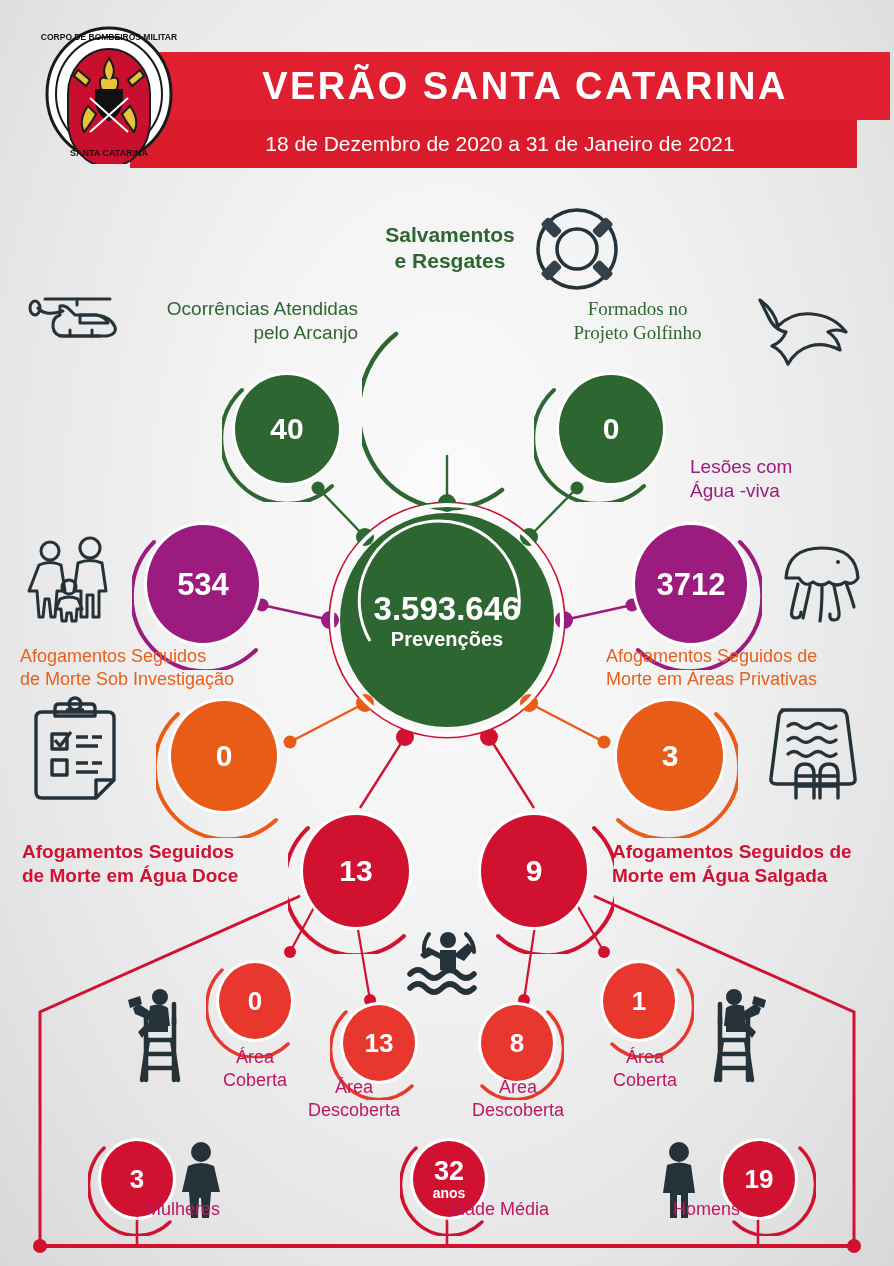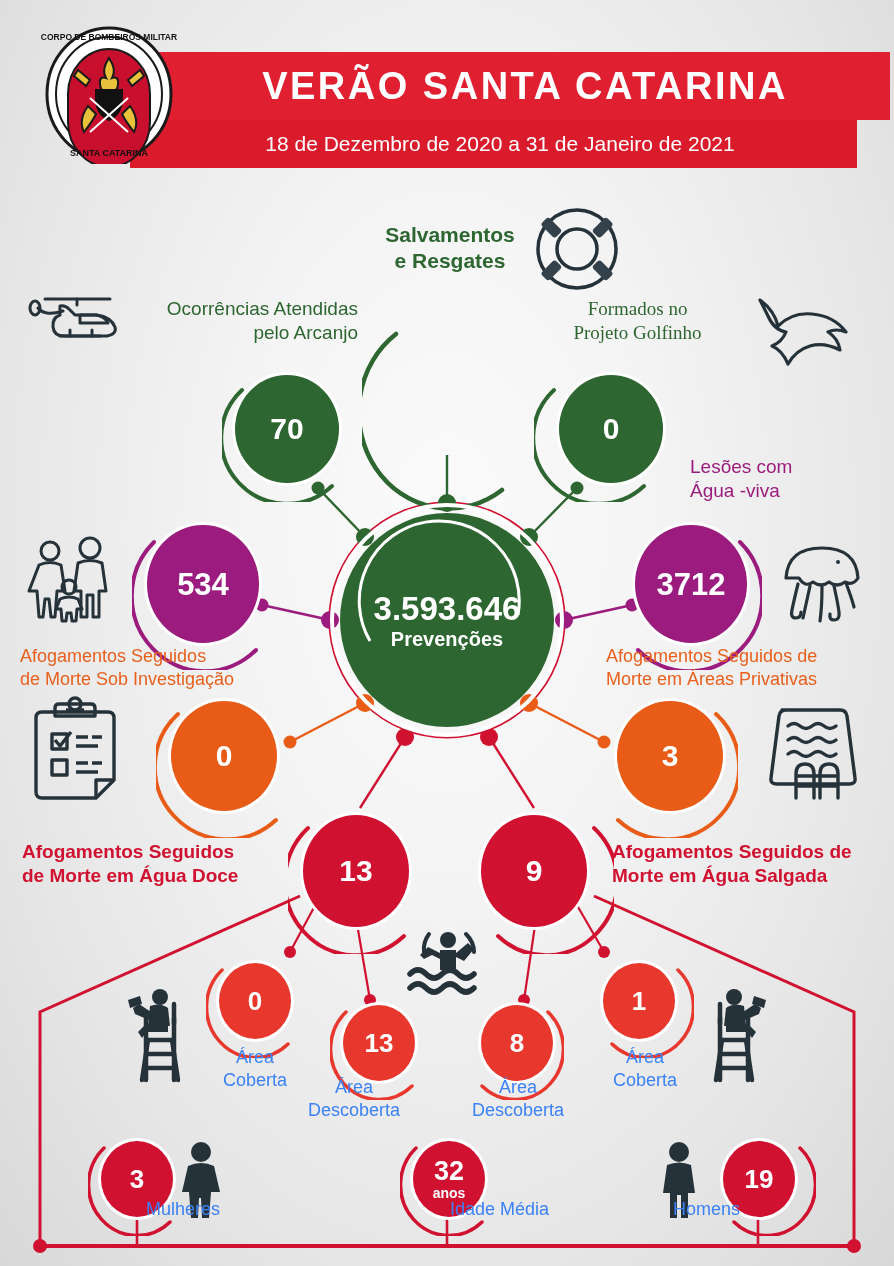--- a/index.html
+++ b/index.html
@@ -41,21 +41,21 @@
   .node .sub { font-size:14px; font-weight:bold; line-height:1; margin-top:1px;}
   .ring { position:absolute; border-radius:50%; z-index:5; }
 
   
   .lbl { position:absolute; line-height:1.25; z-index:7; }
   .lbl.green { color:#2D6630; font-size:19px; }
   .lbl.greenb { color:#2D6630; font-size:21px; font-weight:bold; }
   .lbl.purple { color:#9B1B7E; font-size:19px; }
   .lbl.orange { color:#E8601C; font-size:18px; }
   .lbl.redb { color:#D11130; font-size:19px; font-weight:bold; }
-  .lbl.red { color:#3b82f6; font-size:18px; }
+  .lbl.red { color:#be185d; font-size:18px; }
 
   svg.icon { position:absolute; z-index:7; }
   svg.lines { position:absolute; left:0; top:0; width:894px; height:1266px; z-index:2; }
 </style>
 </head>
 <body>
 
 <div class="stage">
 
   <div id="header-band"></div>
@@ -164,21 +164,21 @@
       <rect x="64" y="13" width="11" height="20" rx="3" transform="rotate(45 70 23)"></rect>
       <rect x="13" y="55" width="11" height="20" rx="3" transform="rotate(45 18 65)"></rect>
       <rect x="64" y="55" width="11" height="20" rx="3" transform="rotate(-45 70 65)"></rect>
     </g>
   </svg>
 
   <svg class="abs" style="left:222px;top:362px;width:140px;height:140px;z-index:4;" viewBox="0 0 140 140">
     <path d="M20 28 A62 62 0 1 0 110 124" fill="none" stroke="#2D6630" stroke-width="4" stroke-linecap="round"></path>
   </svg>
   <div class="node" style="left:232px;top:372px;width:110px;height:114px;background:#2D6630;border:3px solid #fff;">
-    <span class="num" style="font-size:30px;">70</span>
+    <span class="num" style="font-size:30px;">40</span>
   </div>
   <div class="lbl green" style="left:118px;top:297px;width:240px;text-align:right;">
     <div>Ocorrências Atendidas</div>
     <div>pelo Arcanjo</div>
   </div>
   <svg class="icon" style="left:22px;top:283px;width:100px;height:66px;" viewBox="0 0 100 66">
     <g fill="none" stroke="#26323A" stroke-width="3" stroke-linecap="round" stroke-linejoin="round">
       <path d="M23 16 H88"></path>
         <path d="M55 16 v6"></path>
       <path d="M38 23 q5 -1 9 3 l6 6 h22 q14 2 18 12 q2 7 -8 9 H42 q-10 0 -11 -9 q-1 -9 7 -12 z"></path>

